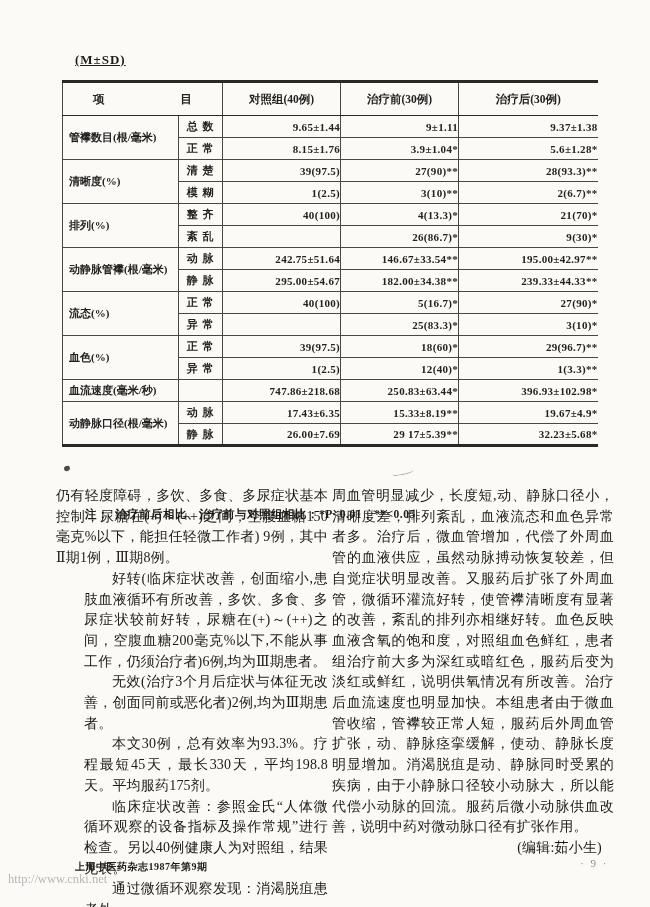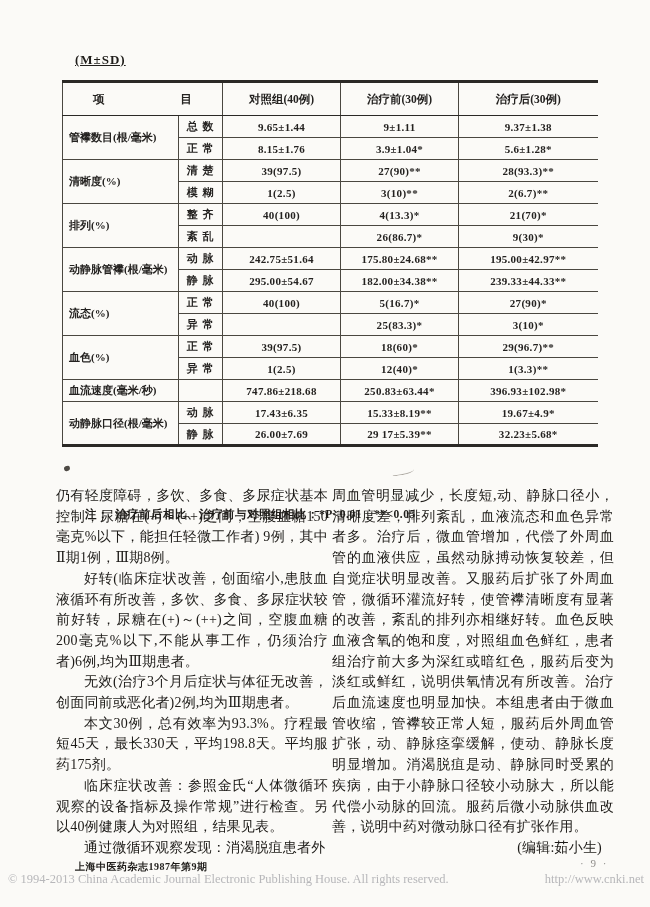--- a/index.html
+++ b/index.html
@@ -39,21 +39,21 @@
   .tbl tbody tr{height:22px;}
   .tbl thead th{
     font-size:11.5px;font-weight:700;
     border-bottom:1.5px solid #2b2926;
     text-align:center;
   }
   th.th-item{padding:0 30px;}
   th.th-item .spread{display:flex;justify-content:space-between;}
   td.g{padding-left:6px;text-align:left;margin-left:32px;}
   td.s{text-align:center;letter-spacing:1px;}
-  td.d{text-align:center;letter-spacing:0.3px;}
+  td.d{text-align:right;letter-spacing:0.3px;}
   
   .note{
     position:absolute;left:85px;top:459px;width:520px;
     font-size:11.5px;font-weight:600;letter-spacing:0.5px;margin-top:48px;
   }
   .note .nl{font-weight:700;margin-right:6px;}
   .ink-dot{
     position:absolute;left:64px;top:466px;
     width:6px;height:5px;border-radius:50% 40% 55% 45%;
     background:#4e4a45;transform:rotate(-15deg);
@@ -68,21 +68,21 @@
     position:absolute;top:486px;
     font-size:14px;line-height:20.7px;
     font-weight:400;
     text-align:justify;
     letter-spacing:0.2px;
     color:#1c1a17;
   }
   .col.left{left:56px;width:272px;}
   .col.right{left:332px;width:282px;}
   .col p{margin:0;}
-  .col p.ind{text-indent:2em;}
+  .col p.ind{text-indent:2em;margin-left:28px;}
   .editor{text-align:right;padding-right:12px;}
   
   .journal{
     position:absolute;left:75px;top:860px;
     font-size:10px;font-weight:700;letter-spacing:0.5px;
   }
   .pageno{
     position:absolute;left:580px;top:857px;
     font-size:11px;color:#8f8d8a;letter-spacing:2px;
   }
@@ -158,21 +158,21 @@
       <tr>
         <td class="s">紊 乱</td>
         <td class="d"></td>
         <td class="d">26(86.7)*</td>
         <td class="d">9(30)*</td>
       </tr>
       <tr>
         <td class="g" rowspan="2">动静脉管襻(根/毫米)</td>
         <td class="s">动 脉</td>
         <td class="d">242.75±51.64</td>
-        <td class="d">175.80±24.68**</td>
+        <td class="d">146.67±33.54**</td>
         <td class="d">195.00±42.97**</td>
       </tr>
       <tr>
         <td class="s">静 脉</td>
         <td class="d">295.00±54.67</td>
         <td class="d">182.00±34.38**</td>
         <td class="d">239.33±44.33**</td>
       </tr>
       <tr>
         <td class="g" rowspan="2">流态(%)</td>
@@ -241,17 +241,16 @@
 
   <div class="col right">
     <p>周血管明显减少，长度短,动、静脉口径小，清晰度差，排列紊乱，血液流态和血色异常者多。治疗后，微血管增加，代偿了外周血管的血液供应，虽然动脉搏动恢复较差，但自觉症状明显改善。又服药后扩张了外周血管，微循环灌流好转，使管襻清晰度有显著的改善，紊乱的排列亦相继好转。血色反映血液含氧的饱和度，对照组血色鲜红，患者组治疗前大多为深红或暗红色，服药后变为淡红或鲜红，说明供氧情况有所改善。治疗后血流速度也明显加快。本组患者由于微血管收缩，管襻较正常人短，服药后外周血管扩张，动、静脉痉挛缓解，使动、静脉长度明显增加。消渴脱疽是动、静脉同时受累的疾病，由于小静脉口径较小动脉大，所以能代偿小动脉的回流。服药后微小动脉供血改善，说明中药对微动脉口径有扩张作用。</p>
     <p class="editor">(编辑:茹小生)</p>
   </div>
 
   <div class="journal">上海中医药杂志1987年第9期</div>
   <div class="pageno">· 9 ·</div>
 
   <div class="watermark">
-    <span>© 1994-2013 China Academic Journal Electronic Publishing House. All rights reserved.</span>
     <span>http://www.cnki.net</span>
   </div>
 
 </div>
 
 </body></html>

